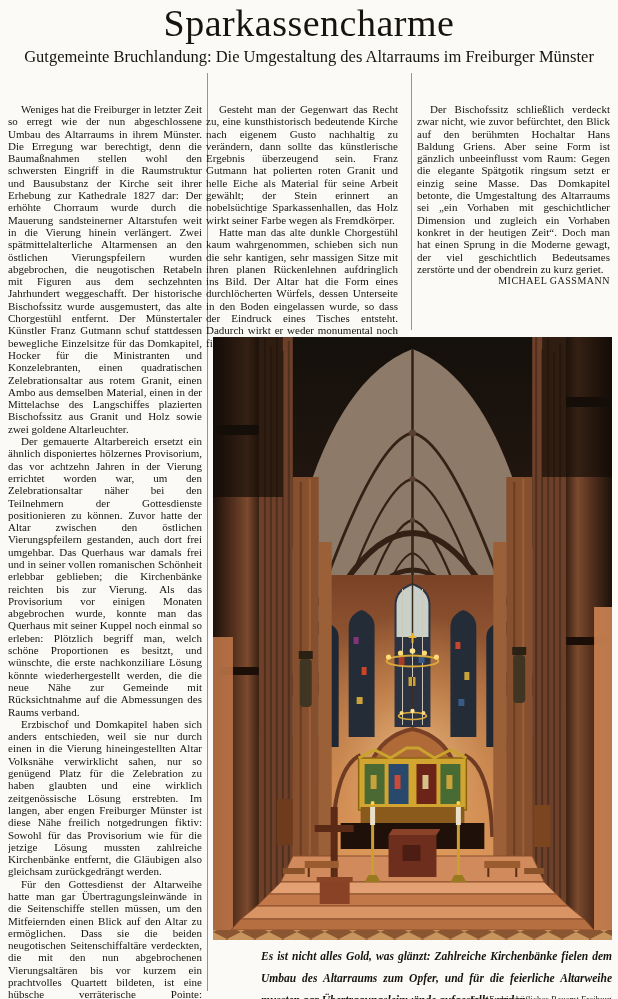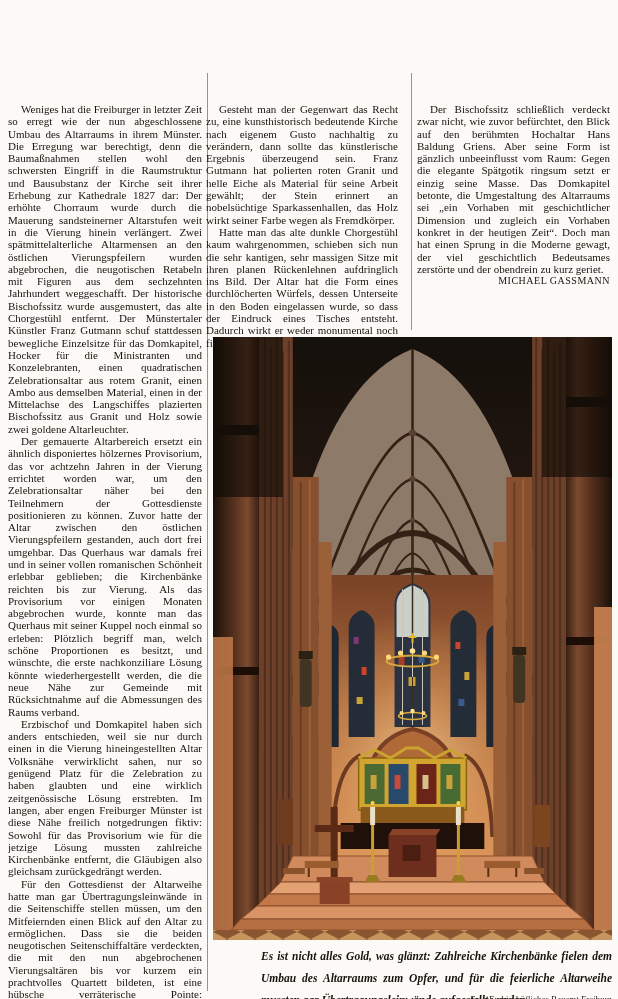--- a/index.html
+++ b/index.html
@@ -46,20 +46,24 @@
   .photo-credit{
     position:absolute;right:0;bottom:1px;
     font-style:normal;font-weight:normal;font-size:8.5px;letter-spacing:0.2px;
   }
 </style>
 </head>
 <body>
 
 <div class="page">
 
+  <div class="masthead">
+    <h1 class="title">Sparkassencharme</h1>
+    <h2 class="subtitle">Gutgemeinte Bruchlandung: Die Umgestaltung des Altarraums im Freiburger Münster</h2>
+  </div>
 
   <div class="vrule vrule-1"></div>
   <div class="vrule vrule-2"></div>
 
   <div class="col col-1">
     <p>Weniges hat die Freiburger in letzter Zeit so erregt wie der nun abgeschlossene Umbau des Altarraums in ihrem Münster. Die Erregung war berechtigt, denn die Baumaßnahmen stellen wohl den schwersten Eingriff in die Raumstruktur und Bausubstanz der Kirche seit ihrer Erhebung zur Kathedrale 1827 dar: Der erhöhte Chorraum wurde durch die Mauerung sandsteinerner Altarstufen weit in die Vierung hinein verlängert. Zwei spätmittelalterliche Altarmensen an den östlichen Vierungspfeilern wurden abgebrochen, die neugotischen Retabeln mit Figuren aus dem sechzehnten Jahrhundert weggeschafft. Der historische Bischofssitz wurde ausgemustert, das alte Chorgestühl entfernt. Der Münstertaler Künstler Franz Gutmann schuf stattdessen bewegliche Einzelsitze für das Domkapitel, Hocker für die Ministranten und Konzelebranten, einen quadratischen Zelebrationsaltar aus rotem Granit, einen Ambo aus demselben Material, einen in der Mittelachse des Langschiffes plazierten Bischofssitz aus Granit und Holz sowie zwei goldene Altarleuchter.</p>
     <p>Der gemauerte Altarbereich ersetzt ein ähnlich disponiertes hölzernes Provisorium, das vor achtzehn Jahren in der Vierung errichtet worden war, um den Zelebrationsaltar näher bei den Teilnehmern der Gottesdienste positionieren zu können. Zuvor hatte der Altar zwischen den östlichen Vierungspfeilern gestanden, auch dort frei umgehbar. Das Querhaus war damals frei und in seiner vollen romanischen Schönheit erlebbar geblieben; die Kirchenbänke reichten bis zur Vierung. Als das Provisorium vor einigen Monaten abgebrochen wurde, konnte man das Querhaus mit seiner Kuppel noch einmal so erleben: Plötzlich begriff man, welch schöne Proportionen es besitzt, und wünschte, die erste nachkonziliare Lösung könnte wiederhergestellt werden, die die neue Nähe zur Gemeinde mit Rücksichtnahme auf die Abmessungen des Raums verband.</p>
     <p>Erzbischof und Domkapitel haben sich anders entschieden, weil sie nur durch einen in die Vierung hineingestellten Altar Volksnähe verwirklicht sahen, nur so genügend Platz für die Zelebration zu haben glaubten und eine wirklich zeitgenössische Lösung erstrebten. Im langen, aber engen Freiburger Münster ist diese Nähe freilich notgedrungen fiktiv: Sowohl für das Provisorium wie für die jetzige Lösung mussten zahlreiche Kirchenbänke entfernt, die Gläubigen also gleichsam zurückgedrängt werden.</p>
     <p>Für den Gottesdienst der Altarweihe hatte man gar Übertragungsleinwände in die Seitenschiffe stellen müssen, um den Mitfeiernden einen Blick auf den Altar zu ermöglichen. Dass sie die beiden neugotischen Seitenschiffaltäre verdeckten, die mit den nun abgebrochenen Vierungsaltären bis vor kurzem ein prachtvolles Quartett bildeten, ist eine hübsche verräterische Pointe: Voraussetzung des Umbaus war die Geringschätzung der neugotischen Ausgestaltung, die einst der Bürgerkirche den Glanz einer Kathedrale verliehen hatte. Immerhin wird über das Wiederaufstellen wenigstens der Retabeln nachgedacht.</p>
   </div>

